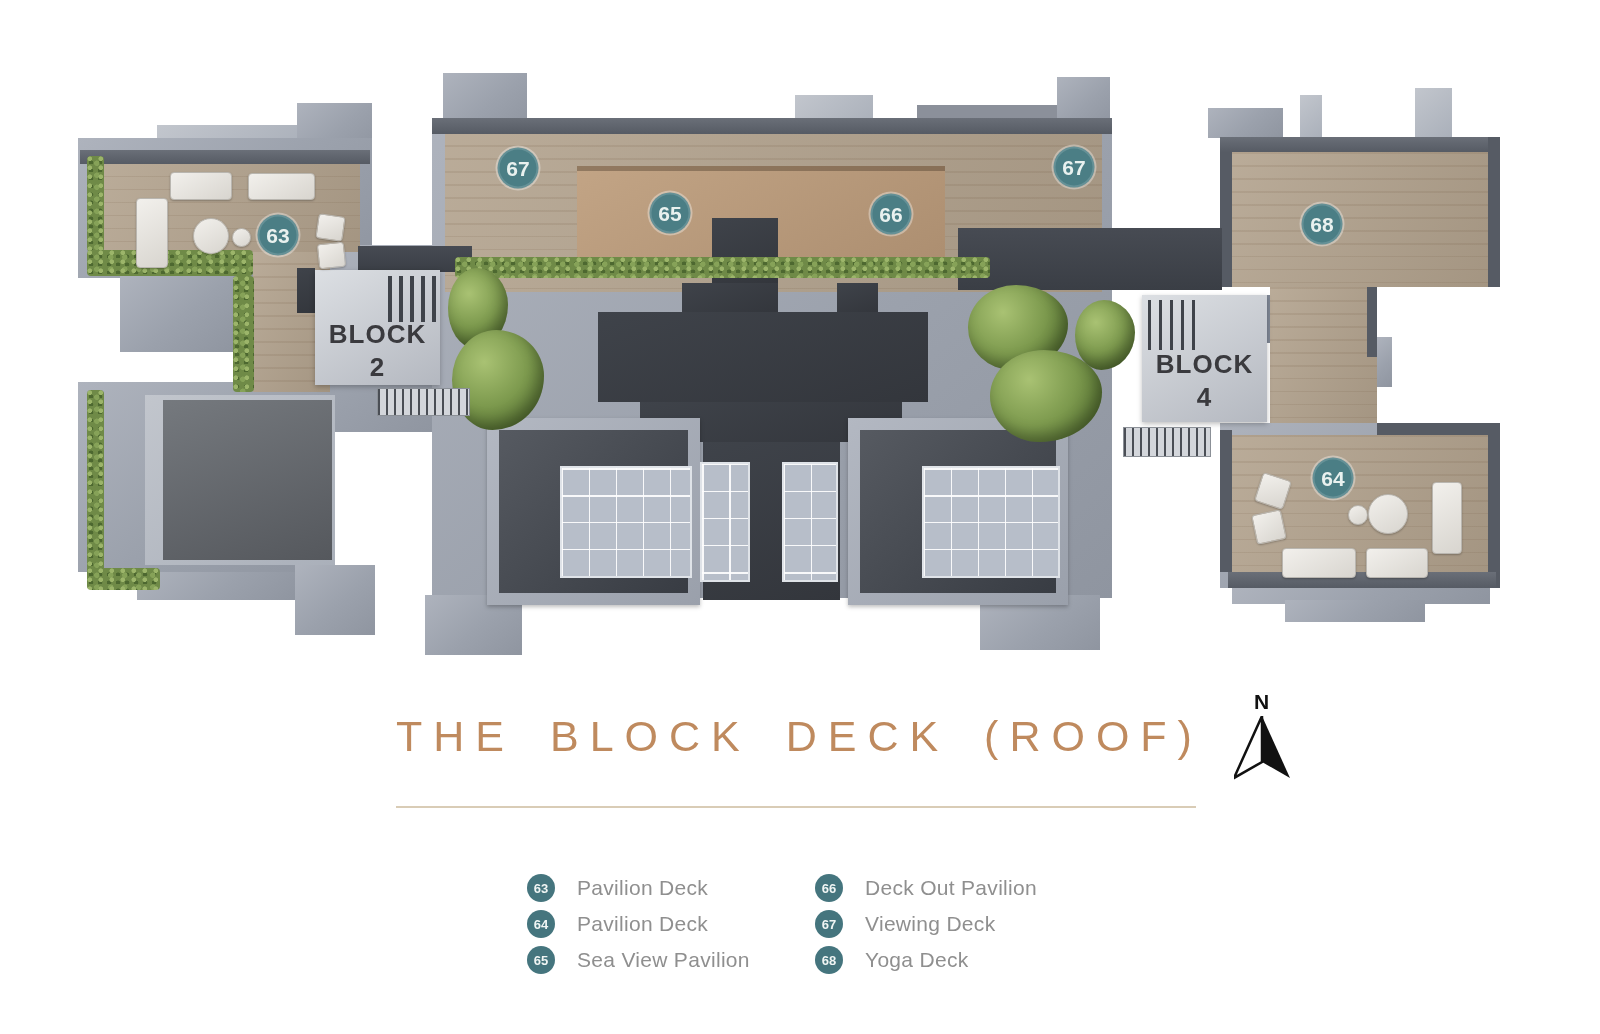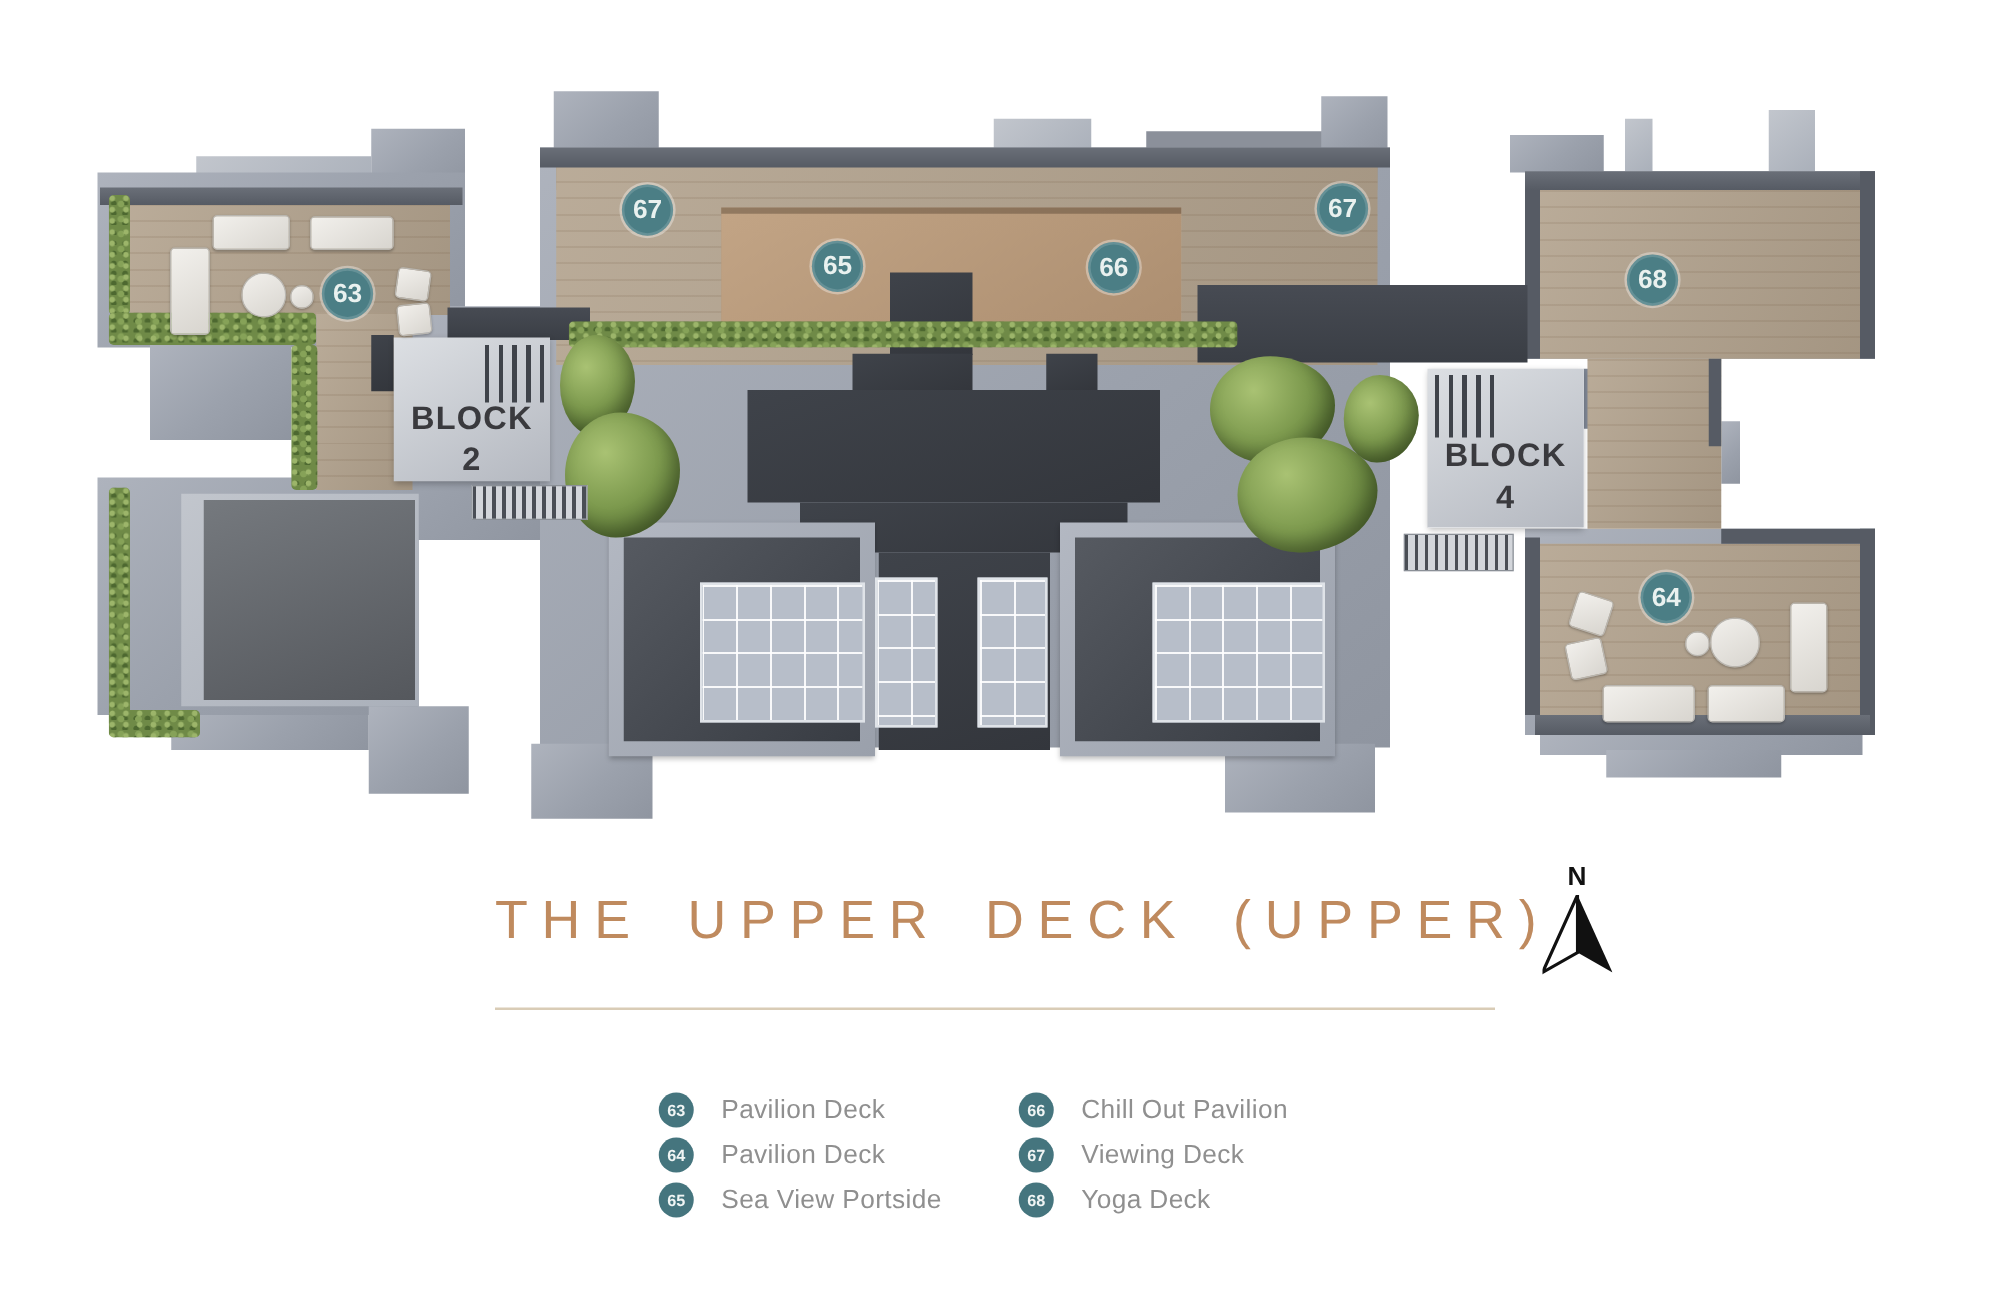--- a/index.html
+++ b/index.html
@@ -195,21 +195,21 @@
       <span>67</span>
     </div>
   <div class="abs badge" style="left:1074px;top:167px;">
       <span>67</span>
     </div>
   <div class="abs badge" style="left:1322px;top:224px;">
       <span>68</span>
     </div>
 </div>
 
-<div class="abs title">THE UPPER DECK (UPPER)</div>
+<div class="abs title">THE BLOCK DECK (ROOF)</div>
 <div class="abs rule"></div>
 
 <div class="abs compass">
   <div class="n">N</div>
   <svg width="56" height="64" viewBox="0 0 56 64" style="display:block;margin:2px auto 0;">
     <polygon points="28,0 28,46 0,62" fill="#ffffff" stroke="#111111" stroke-width="2.5"></polygon>
     <polygon points="28,0 56,62 28,46" fill="#111111"></polygon>
   </svg>
 </div>
 
@@ -223,30 +223,30 @@
   <div class="legend-row">
     <div class="lbadge">
         <span>64</span>
       </div>
     <div class="llabel">Pavilion Deck</div>
   </div>
   <div class="legend-row">
     <div class="lbadge">
         <span>65</span>
       </div>
-    <div class="llabel">Sea View Portside</div>
+    <div class="llabel">Sea View Pavilion</div>
   </div>
 </div>
 
 <div class="abs legend-col" style="left:815px;top:874px;">
   <div class="legend-row">
     <div class="lbadge">
         <span>66</span>
       </div>
-    <div class="llabel">Chill Out Pavilion</div>
+    <div class="llabel">Deck Out Pavilion</div>
   </div>
   <div class="legend-row">
     <div class="lbadge">
         <span>67</span>
       </div>
     <div class="llabel">Viewing Deck</div>
   </div>
   <div class="legend-row">
     <div class="lbadge">
         <span>68</span>

